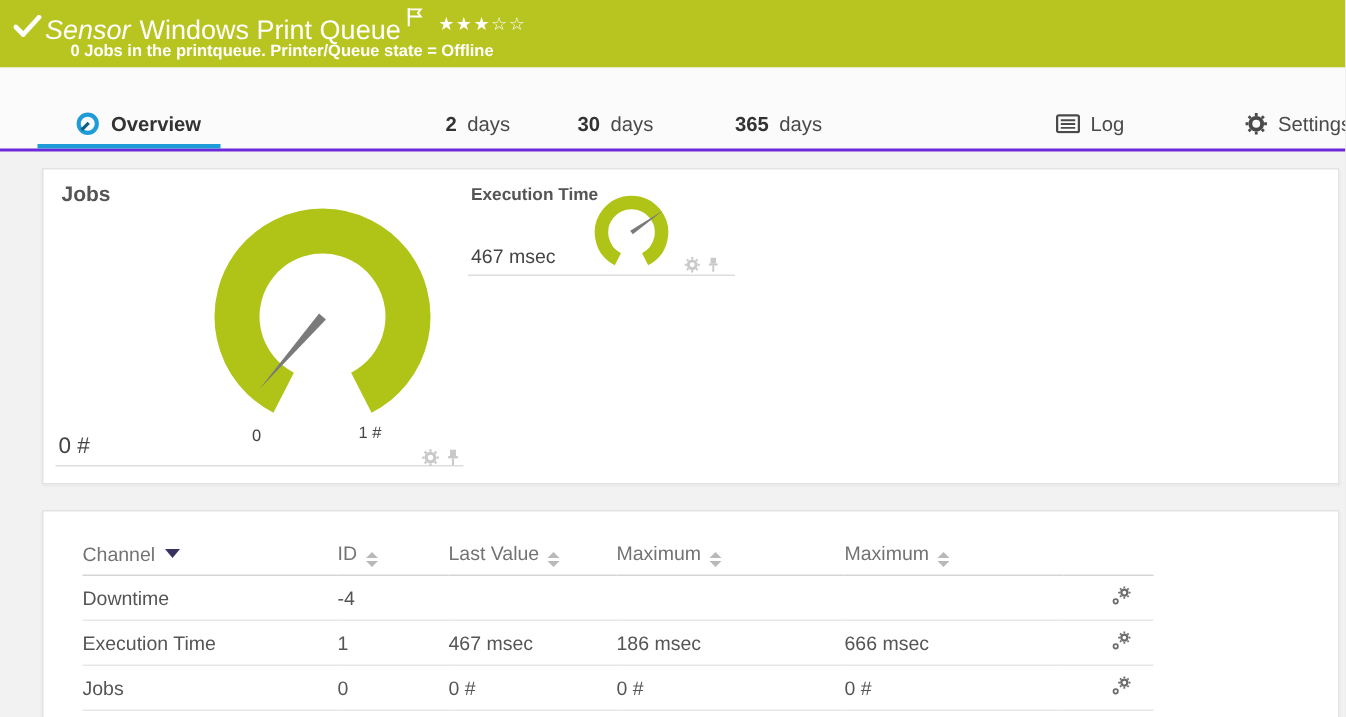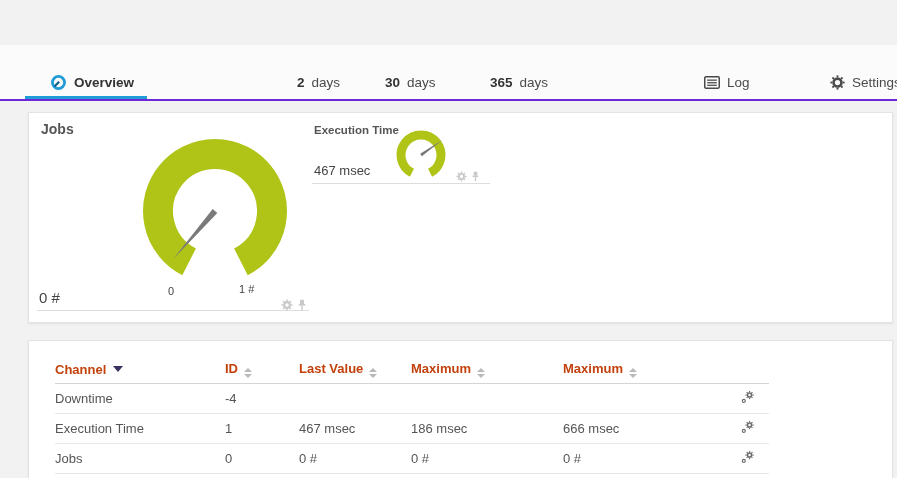--- a/index.html
+++ b/index.html
@@ -43,21 +43,21 @@
   .wi-big{left:252px;top:186px;}
   .mini-title{position:absolute;left:285px;top:11px;font-size:11.5px;font-weight:600;color:#555;}
   .mini-gauge{position:absolute;left:364px;top:14px;}
   .mini-value{position:absolute;left:285px;top:50px;font-size:13px;color:#444;}
   .mini-line{position:absolute;left:283px;top:70px;width:178px;height:1px;background:#ddd;}
   .wi-mini{left:427px;top:58px;}
 
   
   table{border-collapse:collapse;margin:14px 0 0 26px;font-size:13px;color:#555;
         table-layout:fixed;}
-  th{font-weight:bold;color:#c2410c;text-align:left;height:28px;
+  th{font-weight:normal;color:#737373;text-align:left;height:28px;
      border-bottom:1px solid #d5d5d5;padding:0 6px 0 0;cursor:pointer;white-space:nowrap;margin-top:28px;}
   td{height:29px;border-bottom:1px solid #e7e7e7;padding:0 6px 0 0;white-space:nowrap;}
   .col-channel{width:170px;}
   .col-id{width:74px;}
   .col-last{width:112px;}
   .col-min{width:152px;}
   .col-max{width:146px;}
   .col-gear{width:60px;}
   th.num,td.num{text-align:left;}
   td.gear-cell,th.gear-cell{text-align:right;padding-right:14px;}
@@ -69,20 +69,32 @@
   .sort-desc{display:inline-block;width:0;height:0;margin-left:7px;vertical-align:2px;
              border-left:5px solid transparent;border-right:5px solid transparent;
              border-top:6px solid #3a3160;}
   .ch-gear{cursor:pointer;}
 </style>
 </head>
 <body>
 
 <div class="page">
 
+  <header class="banner">
+    <svg class="check" width="19" height="15" viewBox="0 0 19 15">
+      <polyline points="1.5,8 6.5,13 17,1.5" fill="none" stroke="#ffffff" stroke-width="3.2" stroke-linecap="round" stroke-linejoin="round"></polyline>
+    </svg>
+    <div class="title-row">
+      <span class="kind">Sensor</span><span class="name">Windows Print Queue</span><svg class="flag" width="11" height="13" viewBox="0 0 11 13">
+        <line x1="1.5" y1="0.5" x2="1.5" y2="12.5" stroke="#ffffff" stroke-width="1.4"></line>
+        <path d="M1.5 1.2 H9.5 L7.6 3.6 L9.5 6 H1.5 Z" fill="none" stroke="#ffffff" stroke-width="1.2"></path>
+      </svg><span class="stars">★★★☆☆</span>
+    </div>
+    <div class="subtitle">0 Jobs in the printqueue. Printer/Queue state = Offline</div>
+  </header>
 
   <nav class="tabbar">
     <div class="tab active" style="left:50px">
       <svg width="17" height="17" viewBox="0 0 16 16">
         <circle cx="8" cy="8" r="5.7" fill="none" stroke="#1f9cd7" stroke-width="2.6"></circle>
         <line x1="8.6" y1="7.4" x2="4.2" y2="11.8" stroke="#0e5d87" stroke-width="2"></line>
       </svg>
       <span>Overview</span>
     </div>
     <div class="tab" style="left:297px">

